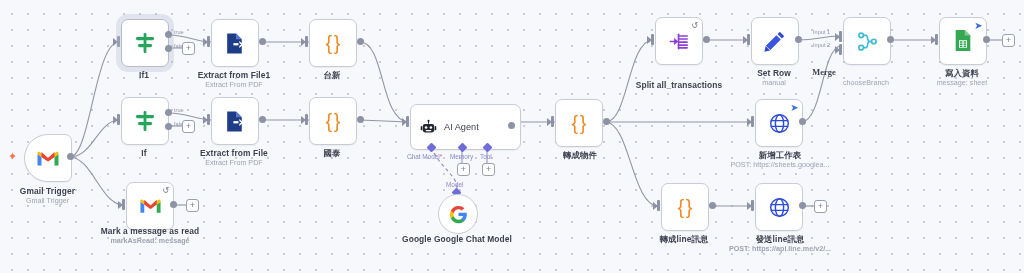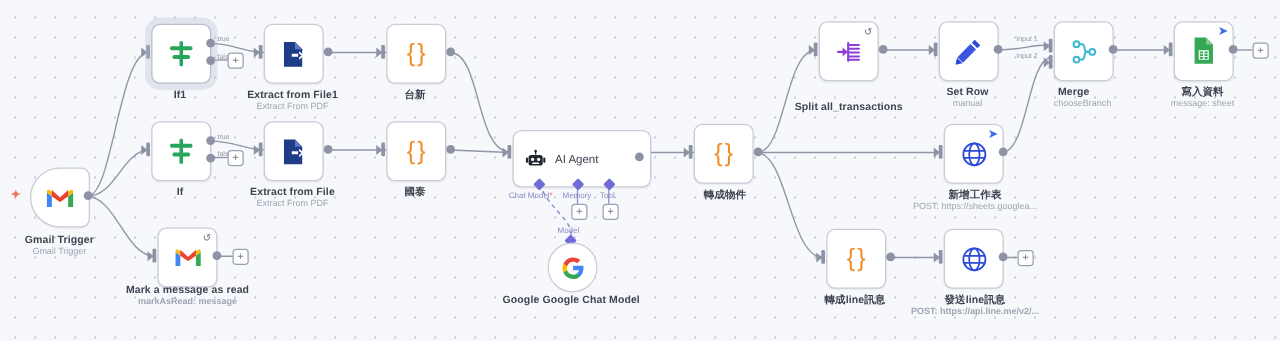--- a/index.html
+++ b/index.html
@@ -371,21 +371,21 @@
         <g stroke="#3fb8d4" stroke-width="1.7" fill="none">
           <path d="M7.4 5.6h3.4c1.3 0 1.3 6.4 2.6 6.4h3.4"></path>
           <path d="M7.4 18.4h3.4c1.3 0 1.3-6.4 2.6-6.4h3.4"></path>
           <circle cx="5.4" cy="5.6" r="2.4"></circle>
           <circle cx="5.4" cy="18.4" r="2.4"></circle>
           <circle cx="18.6" cy="12" r="2.4"></circle>
         </g>
       </svg>
     </div>
     <span class="dot" style="left:887px;top:36px;"></span>
-    <div class="caption" style="left:819px;top:68px;width:80px;">Merge</div>
+    <div class="caption" style="left:784px;top:68px;width:80px;font-family:Liberation Serif, serif;">Merge</div>
     <div class="subcaption" style="left:826px;top:78px;width:80px;">chooseBranch</div>
   </div>
 
   <div class="node">
     <span class="inport" style="left:935px;top:34px;"></span>
     <div class="box" style="left:939px;top:17px;">
       <span class="badge pin">➤</span>
       <svg width="22" height="24" viewBox="0 0 24 26">
         <path fill="#34a853" d="M4 1h10l6 6v17H4z"></path>
         <path fill="#81c995" d="M14 1l6 6h-6z"></path>

